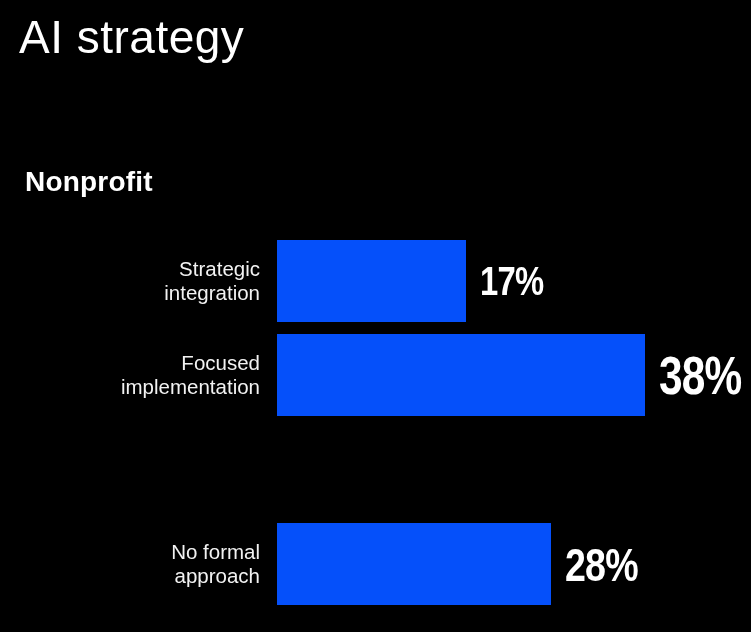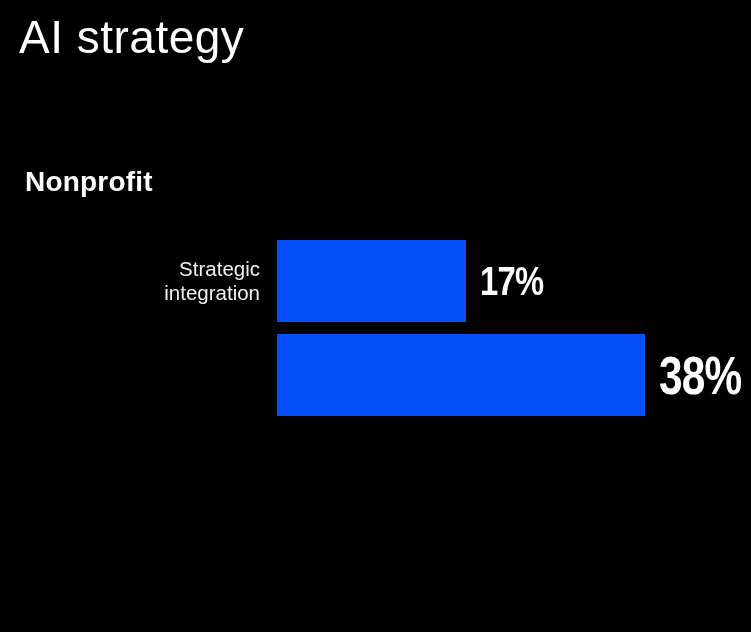--- a/index.html
+++ b/index.html
@@ -111,20 +111,28 @@
   <div id="chart">
 
     <div class="bar-row" style="top: 240px;">
       <div class="cat-label" style="color: rgb(242, 242, 242);">Strategic
 integration</div>
       <div class="bar" style="width: 189px; background: rgb(5, 80, 250);"></div>
       <div class="val-label" style="left: 472px; font-size: 41px; transform: translateY(-50%) scaleX(0.8); color: rgb(255, 255, 255);">17%</div>
     </div>
 
     <div class="bar-row" style="top: 334px;">
+      <div class="cat-label" style="color: rgb(242, 242, 242);">Focused
+implementation</div>
       <div class="bar" style="width: 368px; background: rgb(5, 80, 250);"></div>
       <div class="val-label" style="left: 651px; font-size: 53px; transform: translateY(-50%) scaleX(0.8); color: rgb(255, 255, 255);">38%</div>
     </div>
 
 
+    <div class="bar-row" style="top: 523px;">
+      <div class="cat-label" style="color: rgb(242, 242, 242);">No formal
+approach</div>
+      <div class="bar" style="width: 274px; background: rgb(5, 80, 250);"></div>
+      <div class="val-label" style="left: 557px; font-size: 47px; transform: translateY(-50%) scaleX(0.8); color: rgb(255, 255, 255);">28%</div>
+    </div>
 
   </div>
 </div>
 
 </body></html>

